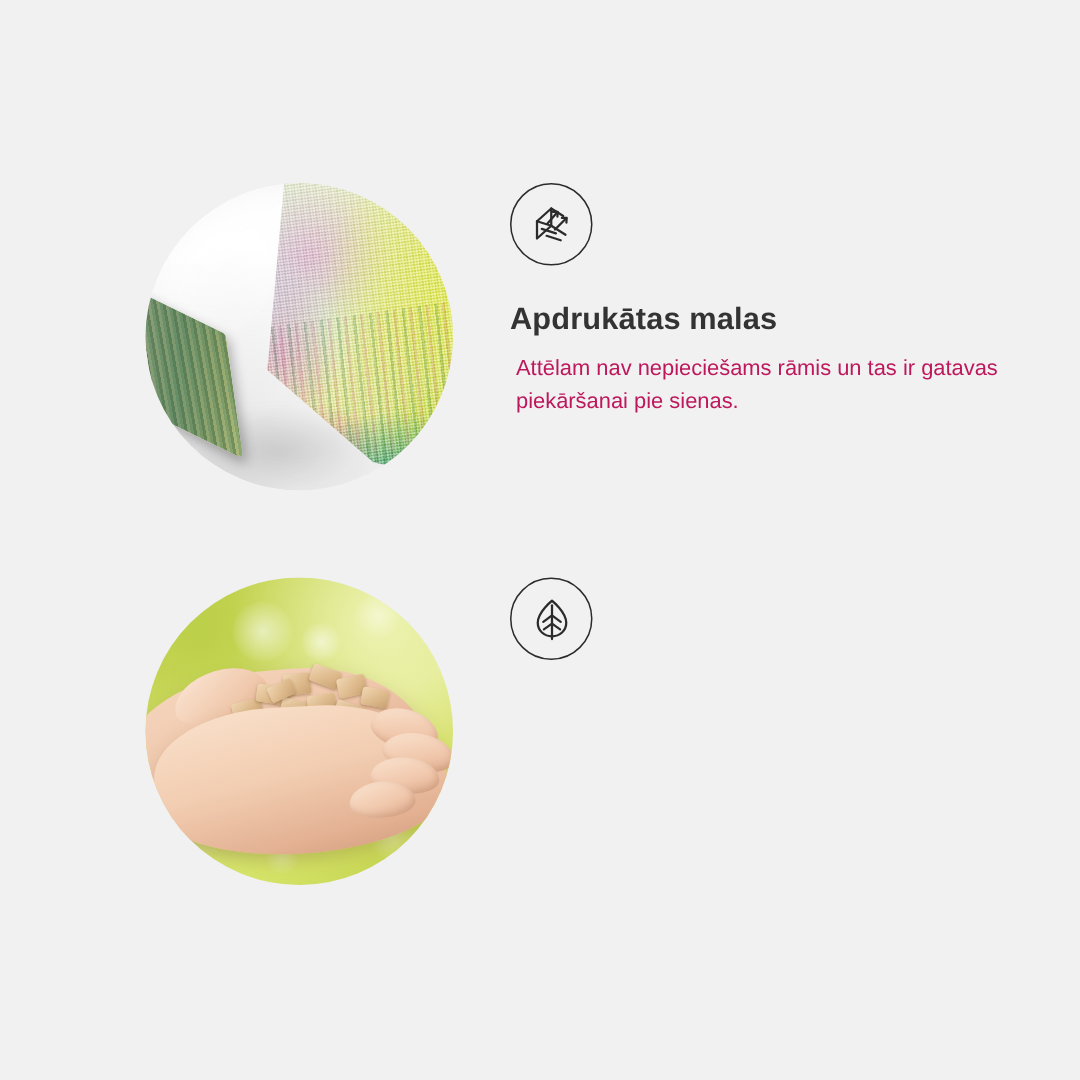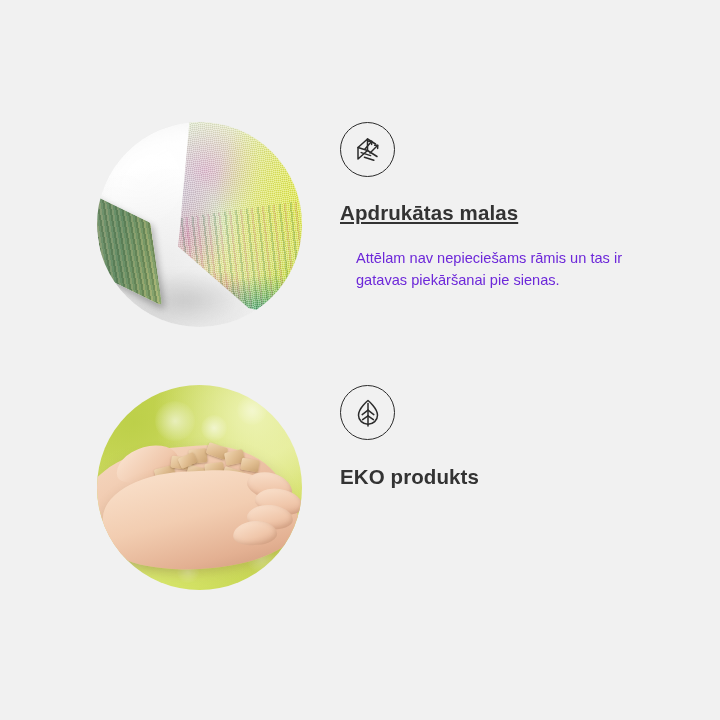--- a/index.html
+++ b/index.html
@@ -227,29 +227,29 @@
   }
   .icon-badge svg { display: block; }
 
   .feature-title {
     margin: 0;
     font-size: 20.5px;
     font-weight: 600;
     color: #333333;
     letter-spacing: 0.1px;
   }
-  #feature-edges .feature-title { padding-top: 24px; text-decoration: underline; }
+  #feature-edges .feature-title { padding-top: 24px; }
   #feature-eco   .feature-title { padding-top: 25px; }
 
   .feature-desc {
-    margin: 16px;
+    margin: 4px;
     padding-top: 7px;
     font-size: 14.6px;
     line-height: 1.5;
-    color: #6d28d9;
+    color: #be185d;
     max-width: 336px;
   }
 </style>
 </head>
 <body>
 
 <div class="page">
 
   <section class="feature" id="feature-edges">
 
@@ -330,17 +330,16 @@
         <svg width="32" height="32" viewBox="0 0 32 32" fill="none" stroke="#2b2b2b" stroke-width="1.5" stroke-linecap="round" stroke-linejoin="round">
           <path d="M16 3.5 C16 3.5 25.5 11 25.5 18.2 C25.5 23.4 21.2 27.2 16 27.2
                    C10.8 27.2 6.5 23.4 6.5 18.2 C6.5 11 16 3.5 16 3.5 Z"></path>
           <path d="M16 6.5 L16 29"></path>
           <path d="M16 13.2 L10.2 17.6"></path>
           <path d="M16 13.2 L21.8 17.6"></path>
           <path d="M16 18.8 L10.6 22.6"></path>
           <path d="M16 18.8 L21.4 22.6"></path>
         </svg>
       </div>
-      <h2 class="feature-title">EKO produkts</h2>
     </div>
   </section>
 
 </div>
 
 </body></html>

